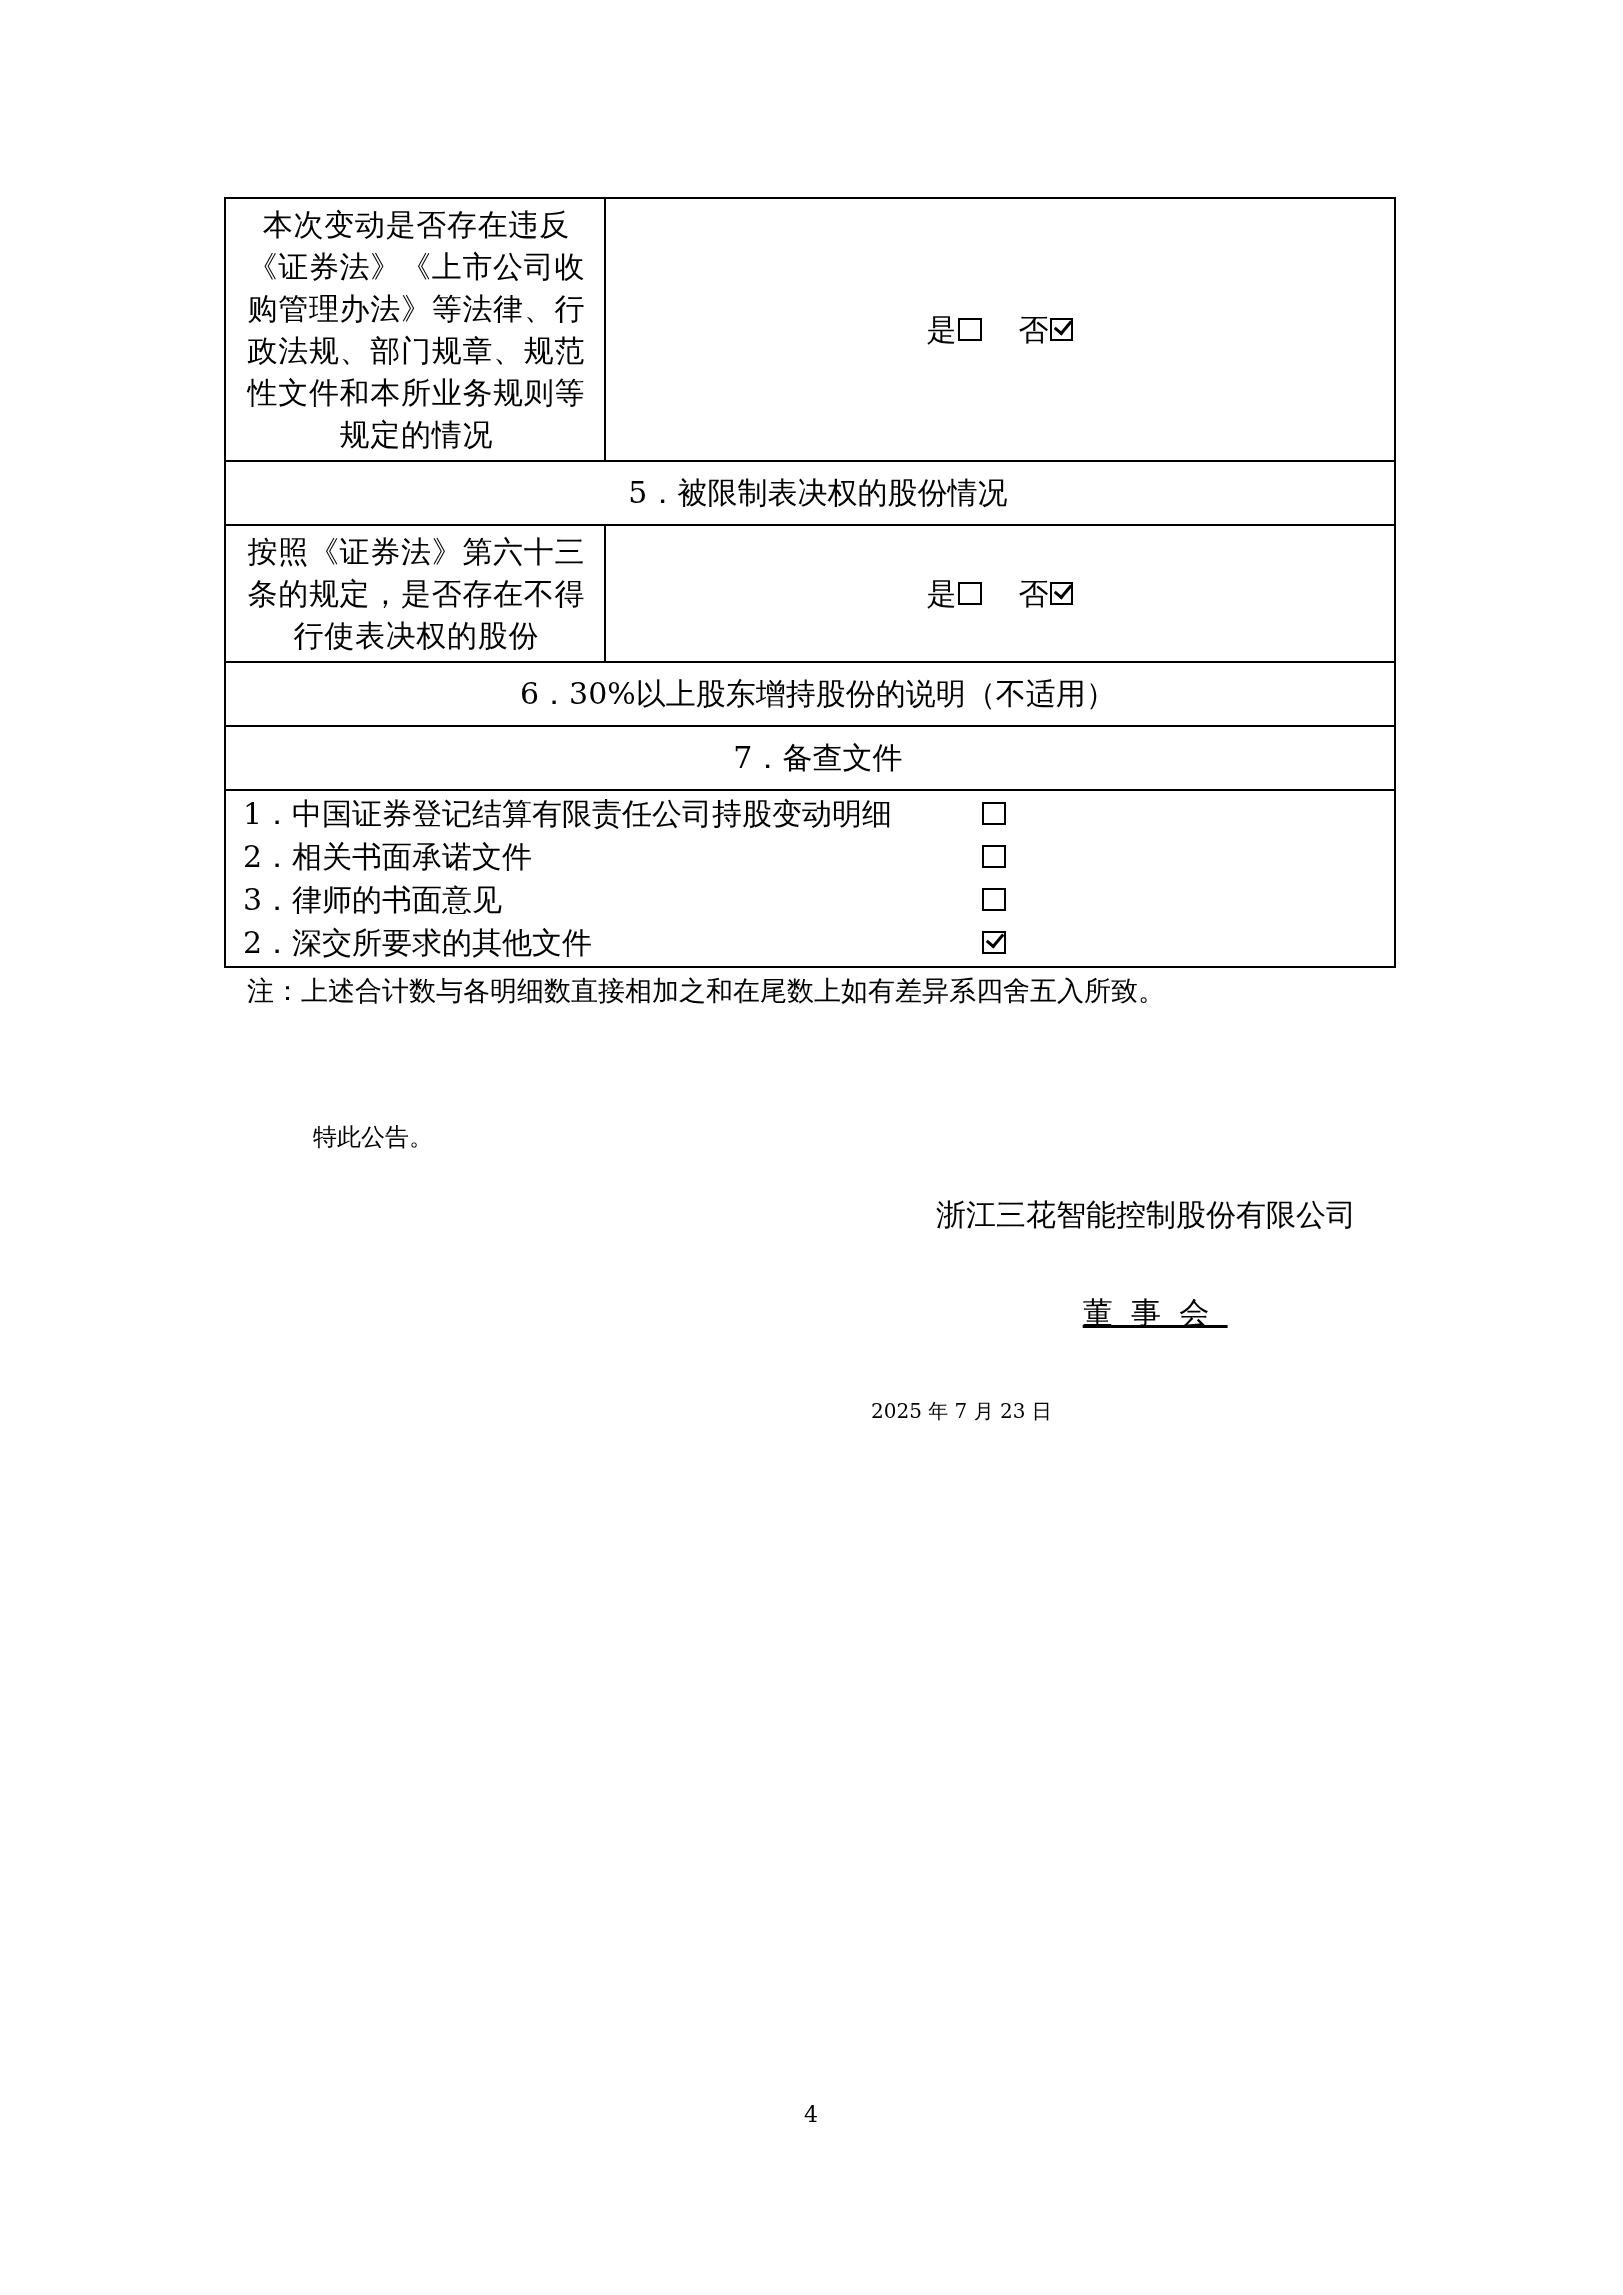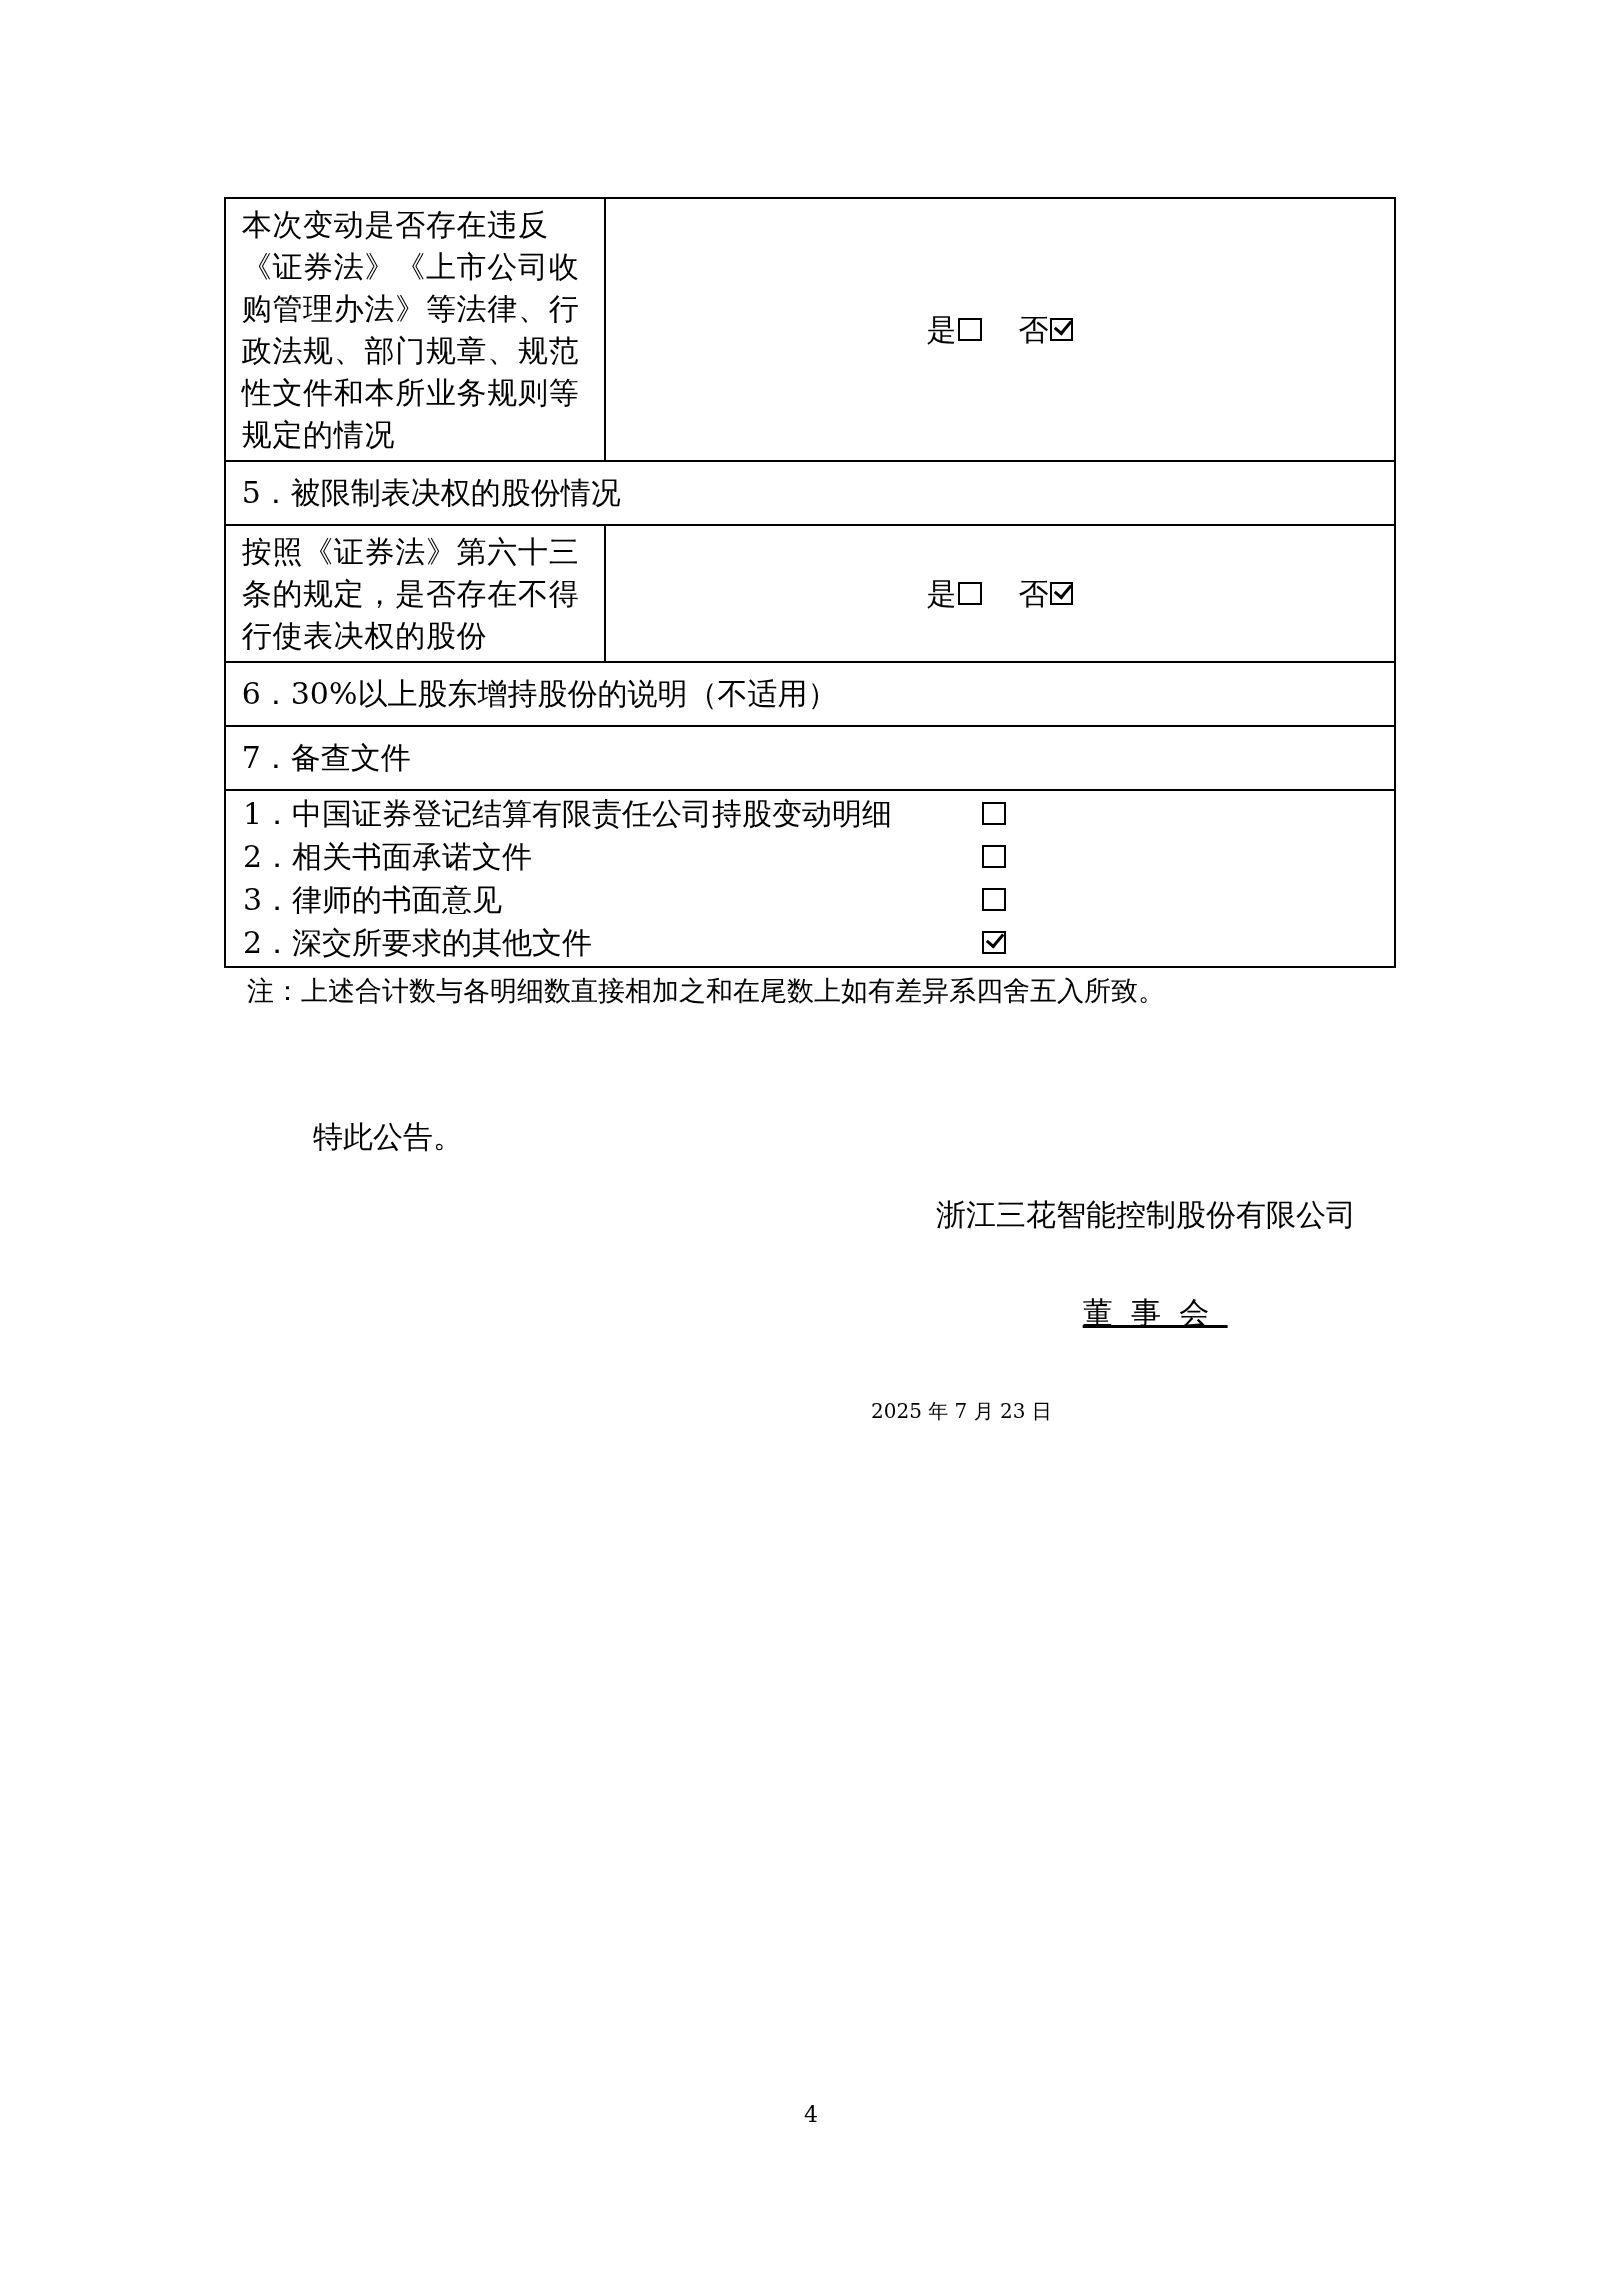--- a/index.html
+++ b/index.html
@@ -7,21 +7,21 @@
     width: 1623px; height: 2295px; position: relative; overflow: hidden;
     font-family: "DejaVu Serif", "Liberation Serif", serif;
     color: #000000;
   }
   .page-table {
     position: absolute; left: 224px; top: 197px; width: 1172px;
     border-collapse: collapse; table-layout: fixed;
   }
   .page-table td {
     border: 2px solid #000000; padding: 0; vertical-align: middle;
-    font-size: 30px; line-height: 42px;
+    font-size: 30px; line-height: 42px; text-align: center;
   }
   .col-left { width: 380px; }
   .cell-left { padding: 5.2px 13px 3.9px 15.7px !important; letter-spacing: 0.7px; }
   .cell-right { text-align: center; }
   .section-row td { height: 62px; padding-left: 15.7px !important; font-weight: normal; }
   .yn { display: inline-flex; align-items: center; font-size: 30px; }
   .yn .opt { display: inline-flex; align-items: center; }
   .yn .gap { display: inline-block; width: 37px; }
   .box {
     display: inline-block; width: 19.6px; height: 19.6px; border: 2.6px solid #000;
@@ -32,21 +32,21 @@
     border-right: 3.9px solid #000; border-bottom: 3.9px solid #000; transform: rotate(40deg);
   }
   .files-cell { padding: 1.3px 0 1.3px 17px !important; }
   .file-row { height: 43px; display: flex; align-items: center; position: relative; }
   .file-label { white-space: nowrap; }
   .file-box { position: absolute; left: 738px; top: 9.2px; }
   .note {
     position: absolute; left: 247px; top: 972px; font-size: 27px; line-height: 37px;
     white-space: nowrap;
   }
-  .closing { position: absolute; left: 313px; top: 1116px; font-size: 30px; line-height: 42px; }
+  .closing { position: absolute; left: 313px; top: 1116px; font-size: 24px; line-height: 42px; }
   .sig-company { position: absolute; left: 917px; top: 1194px; width: 458px; text-align: center; font-size: 30px; line-height: 42px; white-space: nowrap; }
   .sig-board { position: absolute; left: 917px; top: 1292px; width: 458px; text-align: center; font-size: 30px; line-height: 42px; letter-spacing: 18.3px; padding-left: 18.3px; box-sizing: border-box; text-decoration: underline; }
   .sig-date { position: absolute; left: 871px; top: 1390px; width: 458px; text-align: left; font-size: 20px; line-height: 42px; white-space: nowrap; }
   .page-number { position: absolute; left: 785px; top: 2100px; width: 52px; text-align: center; font-size: 22px; line-height: 29px; }
 </style>
 </head>
 <body>
 
 <table class="page-table">
   <colgroup>

